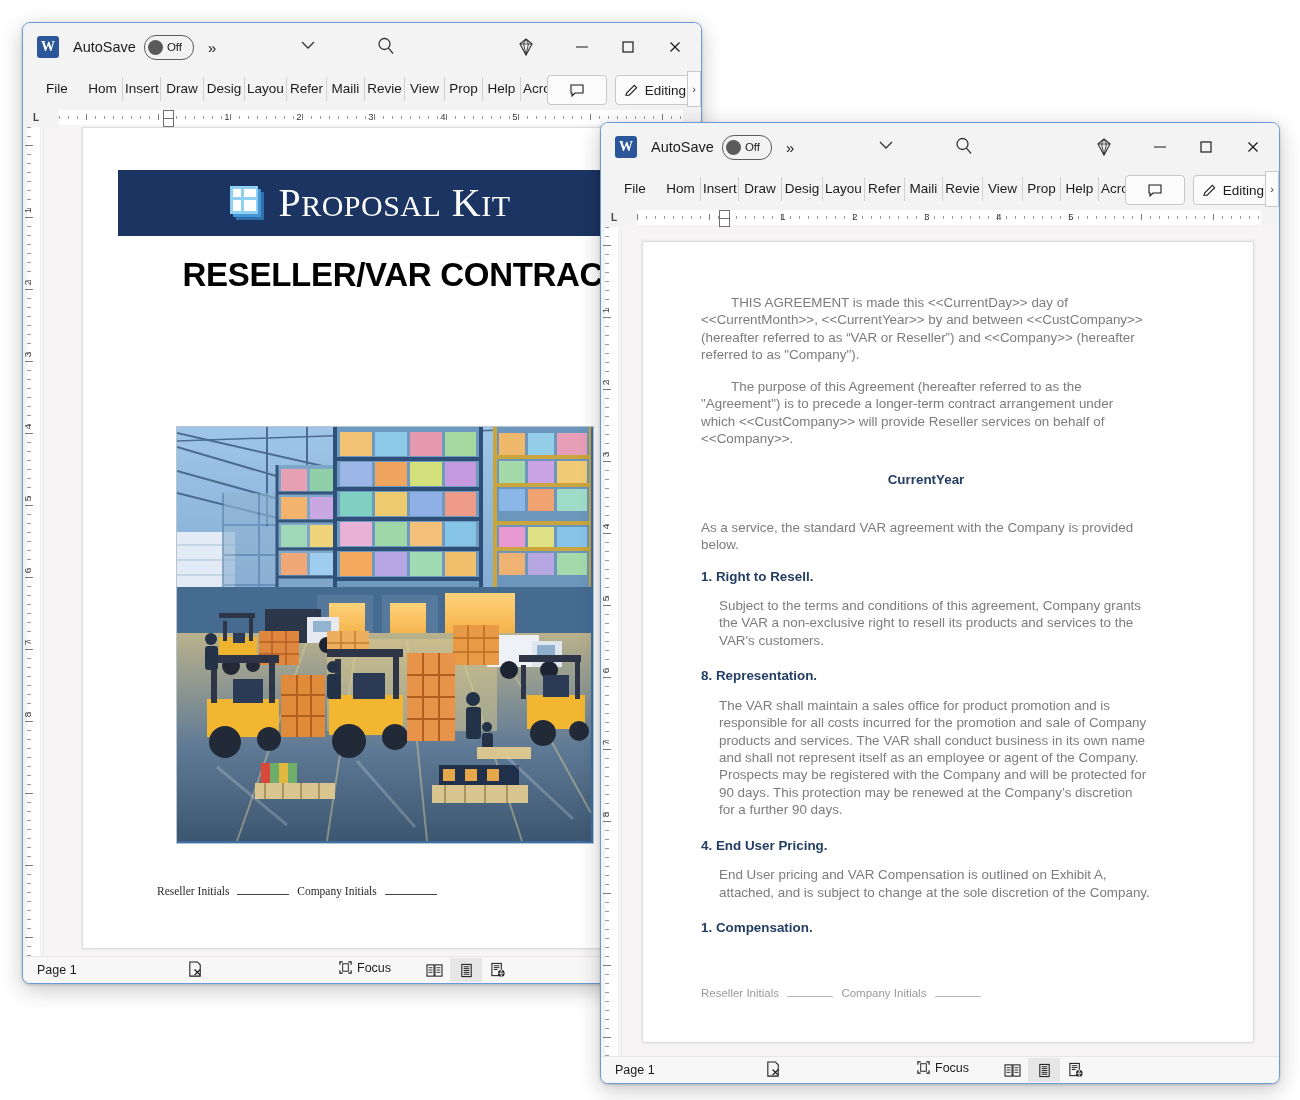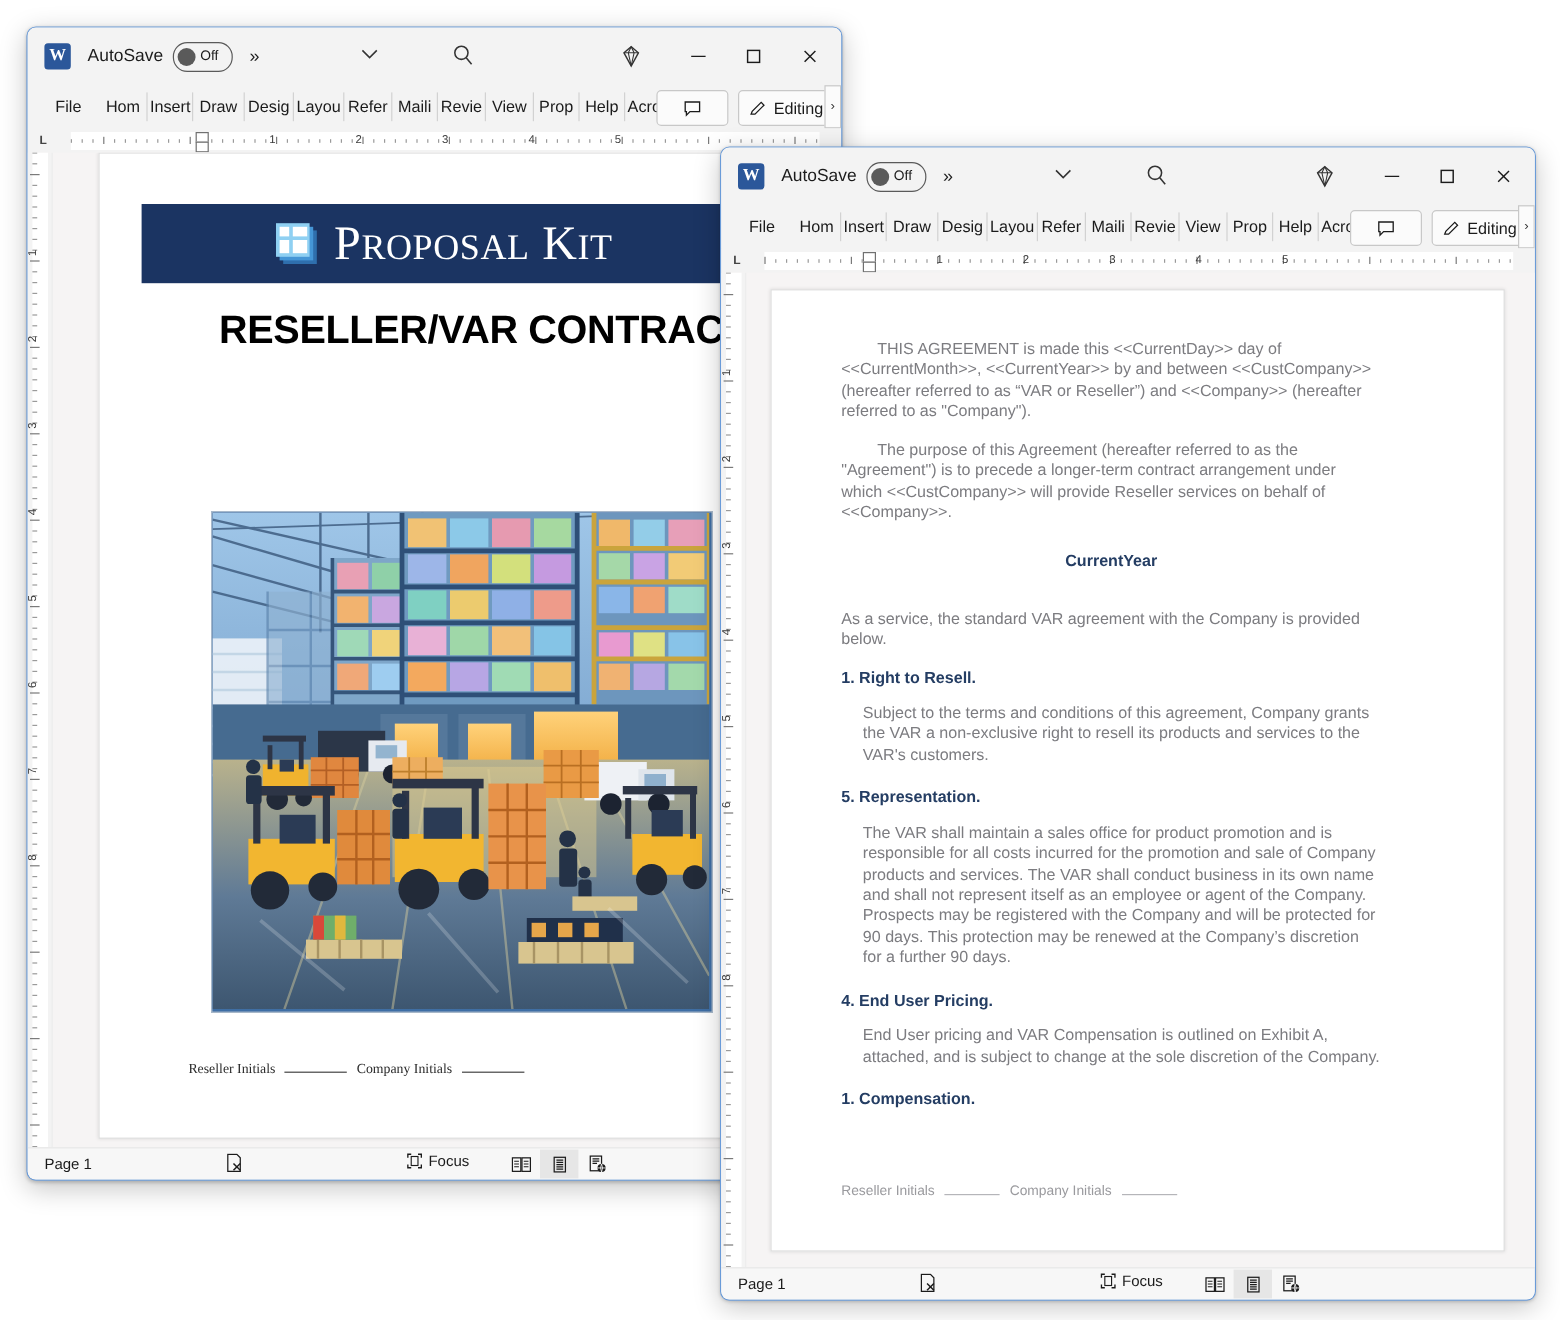--- a/index.html
+++ b/index.html
@@ -227,21 +227,21 @@
     position:absolute; left: 58px; top: 40px; width: 450px;
     font-family: "Liberation Sans", sans-serif;
     color: #7c7c80;
     font-size: 13.4px;
     line-height: 1.30;
   }
   .d2 .head {
     text-align:center; font-weight:bold; color:#243d63; font-size:13.6px;
     margin-bottom: 22px;
   }
-  .d2 p { margin: 0 0 14px 0; }
+  .d2 p { margin: 12px 0 14px 0; }
   .d2 p.ind { text-indent: 30px; }
   .d2 .ctr { text-align:center; font-weight:bold; color:#243d63; margin: 24px 0 30px 0; }
   .d2 .num { font-weight:bold; color:#243d63; margin: 0 0 12px 0; }
   .d2 .body { margin: 0 0 18px 18px; }
   .d2-foot {
     position:absolute; left: 58px; top: 745px;
     font-size: 11.5px; color:#9a9a9e;
   }
   .d2-foot .ul { display:inline-block; width:46px; border-bottom:1px solid #b5b5b9; margin:0 5px; }
 
@@ -1102,21 +1102,21 @@
       <div class="canvas">
         <div class="page" style="left:20px; top:14px; width:610px; height:800px;">
 
           <div class="d2">
             <p class="ind">THIS AGREEMENT is made this &lt;&lt;CurrentDay&gt;&gt; day of &lt;&lt;CurrentMonth&gt;&gt;, &lt;&lt;CurrentYear&gt;&gt; by and between &lt;&lt;CustCompany&gt;&gt; (hereafter referred to as “VAR or Reseller”) and &lt;&lt;Company&gt;&gt; (hereafter referred to as "Company").</p>
             <p class="ind">The purpose of this Agreement (hereafter referred to as the "Agreement") is to precede a longer-term contract arrangement under which &lt;&lt;CustCompany&gt;&gt; will provide Reseller services on behalf of &lt;&lt;Company&gt;&gt;.</p>
             <div class="ctr">CurrentYear</div>
             <p>As a service, the standard VAR agreement with the Company is provided below.</p>
             <div class="num">1. Right to Resell.</div>
             <div class="body">Subject to the terms and conditions of this agreement, Company grants the VAR a non-exclusive right to resell its products and services to the VAR's customers.</div>
-            <div class="num">5. Representation.</div>
+            <div class="num">8. Representation.</div>
             <div class="body">The VAR shall maintain a sales office for product promotion and is responsible for all costs incurred for the promotion and sale of Company products and services. The VAR shall conduct business in its own name and shall not represent itself as an employee or agent of the Company. Prospects may be registered with the Company and will be protected for 90 days. This protection may be renewed at the Company’s discretion for a further 90 days.</div>
             <div class="num">4. End User Pricing.</div>
             <div class="body">End User pricing and VAR Compensation is outlined on Exhibit A, attached, and is subject to change at the sole discretion of the Company.</div>
             <div class="num">1. Compensation.</div>
           </div>
 
           <div class="d2-foot">
             <span>Reseller Initials</span>
             <span class="ul"></span>
             <span>Company Initials</span>

